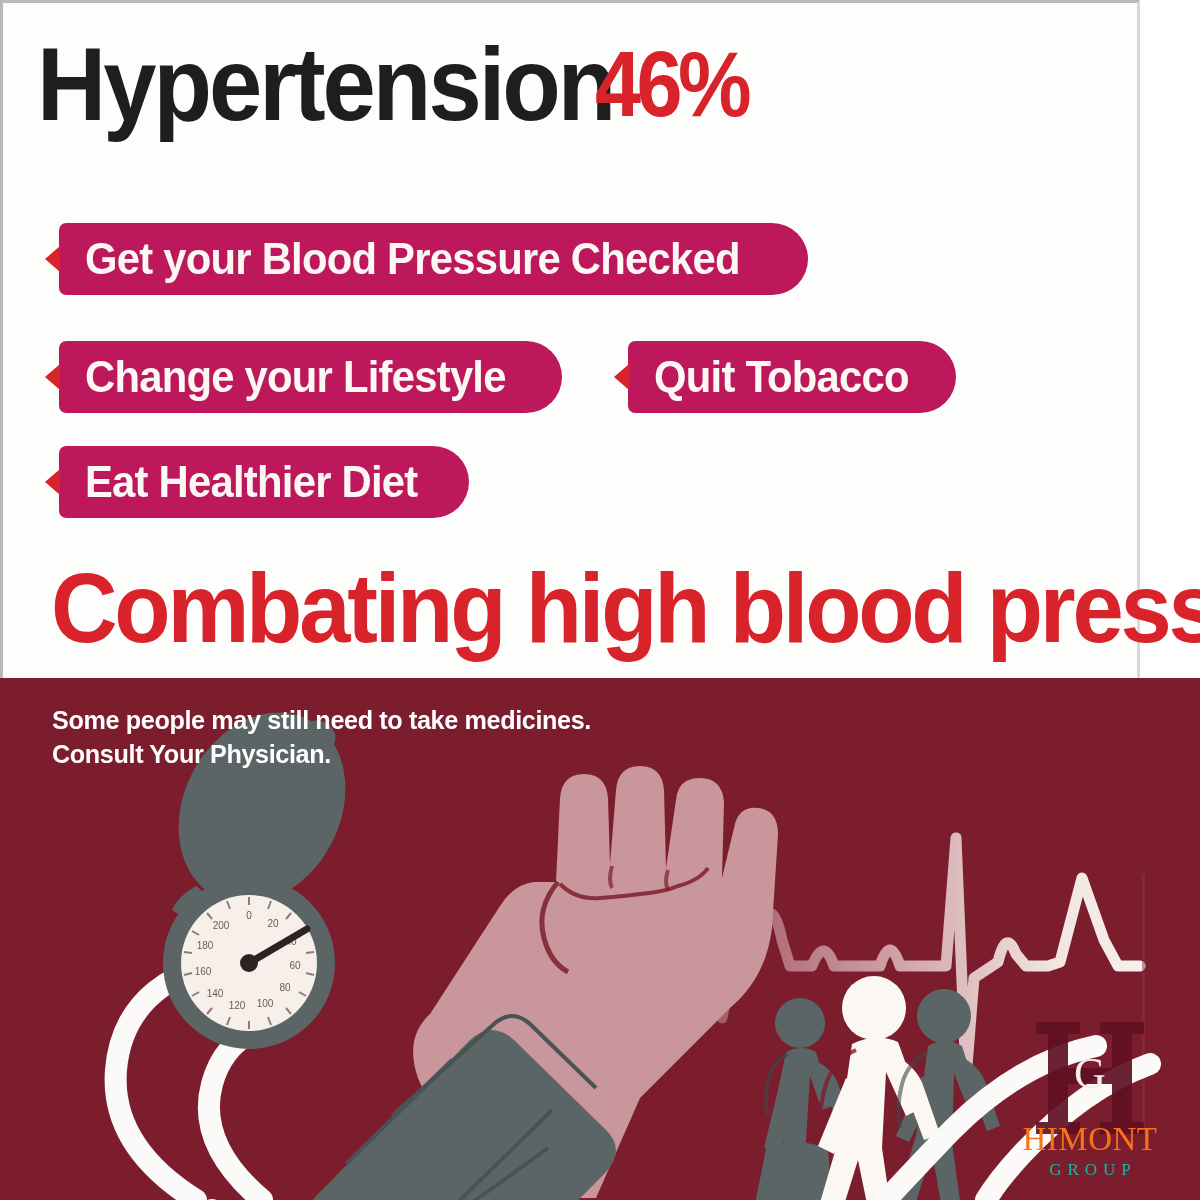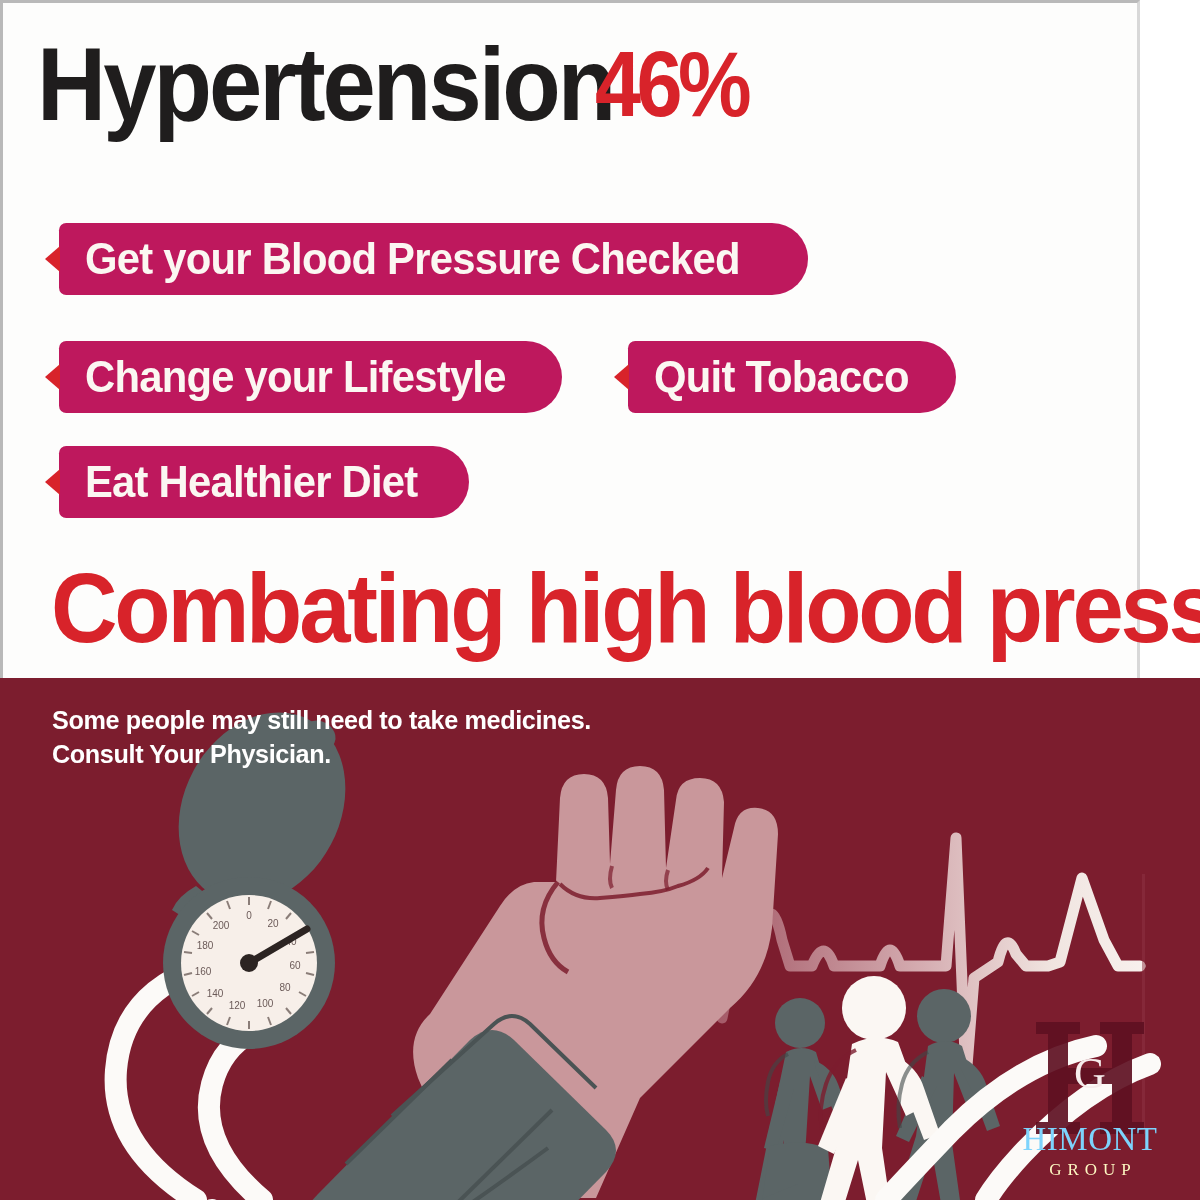--- a/index.html
+++ b/index.html
@@ -153,29 +153,29 @@
     position:absolute; left:0; top:38px; width:176px;
     font-family:"Liberation Serif", serif;
     font-size:44px; line-height:1;
     color:#f6ecec;
     z-index:3;
   }
   #logo-name {
     position:absolute; left:0; bottom:26px; width:176px;
     font-family:"Liberation Serif", serif;
     font-size:33px; line-height:1;
-    color:#7dd3fc;
+    color:#f97316;
     letter-spacing:0.5px;
     z-index:3;
   }
   #logo-sub {
     position:absolute; left:0; bottom:4px; width:176px;
     font-family:"Liberation Serif", serif;
     font-size:17px; line-height:1;
-    color:#fef9c3;
+    color:#14b8a6;
     letter-spacing:6px;
     text-indent:6px;
     z-index:3;
   }
 </style>
 </head>
 <body>
 
 <div id="poster">
 

